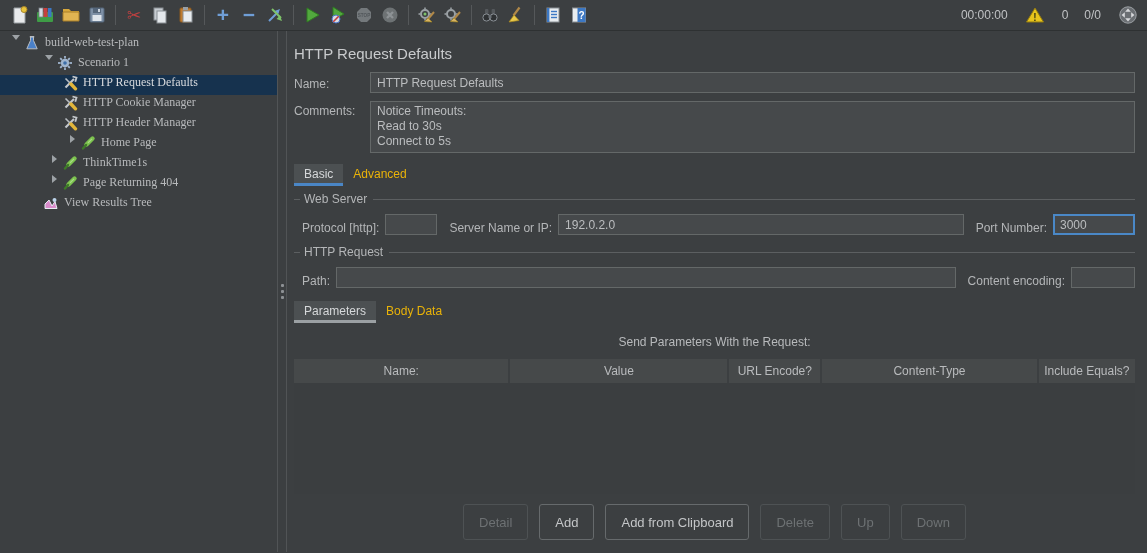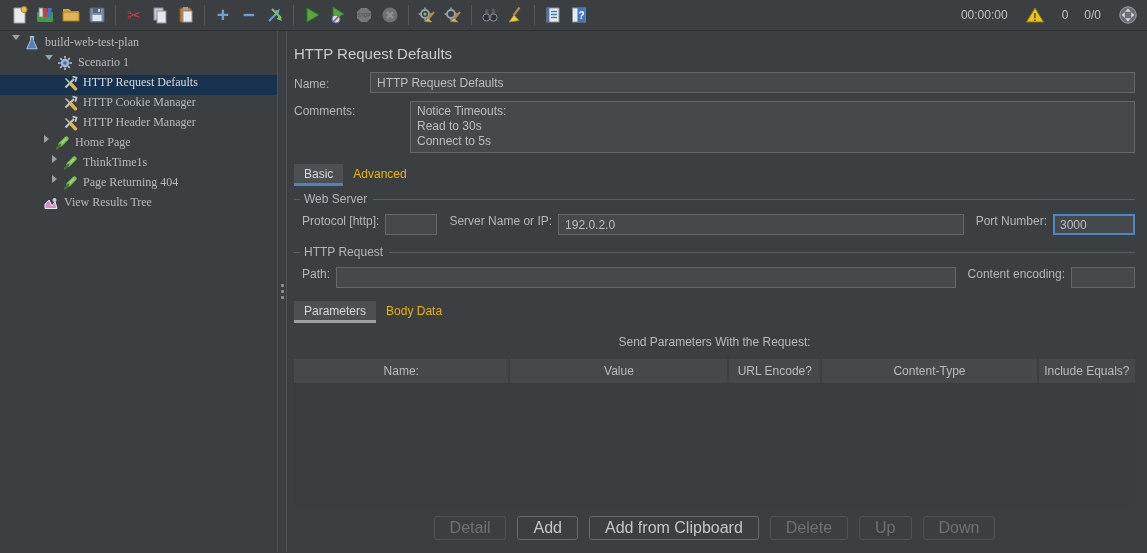--- a/index.html
+++ b/index.html
@@ -32,54 +32,54 @@
   .arrow.exp::before { content:""; border-left:4px solid transparent; border-right:4px solid transparent;
     border-top:5px solid #9da2a6; }
   .arrow.col::before { content:""; border-top:4px solid transparent; border-bottom:4px solid transparent;
     border-left:5px solid #9da2a6; }
   .ticon { width:16px; height:16px; flex:none; display:flex; align-items:center; justify-content:center; }
 
   
   .main { flex:1; display:flex; flex-direction:column; padding:0 12px 12px 7px; overflow:hidden; }
   .page-title { font-size:15px; color:#c9cbcd; margin-top:14px; }
   .frow { display:flex; align-items:center; margin-top:10px; }
-  .frow.top { align-items:flex-start;gap:40px; }
+  .frow.top { align-items:flex-start; }
   .flabel { width:76px; flex:none; color:#b4b6b8; padding-top:3px; }
   input.fld, .area { background:#46494b; border:1px solid #646868; color:#bbbdbf;
     font-family:"Liberation Sans", sans-serif; font-size:12px; padding:2px 6px; outline:none; }
   input.fld { height:21px; }
   input.flex { flex:1; min-width:0; }
   .area { flex:1; height:52px; line-height:15px; white-space:pre-line; resize:none; overflow:hidden; }
   input.focused { border:2px solid #4a88c7; padding:1px 5px; }
 
   .tabs { display:flex; margin-top:11px; }
   .tab { padding:3px 10px 5px; position:relative; color:#eab308; cursor:default; }
   .tab.on { background:#4c5052; color:#d6d8da; }
   .tab.on::after { content:""; position:absolute; left:0; right:0; bottom:0; height:3px; }
   .tab.on.blue::after { background:#4a86c6; }
   .tab.on.grey::after { background:#9ba0a3; }
 
   .group-legend { display:flex; align-items:center; margin-top:6px; color:#b4b6b8; }
   .group-legend .dash { width:6px; height:1px; background:#5c5f61; margin-right:4px; }
   .group-legend .line { flex:1; height:1px; background:#5c5f61; margin-left:6px; }
-  .grow { display:flex; align-items:flex-start; margin-top:8px; padding-left:8px; gap:6px; }
+  .grow { display:flex; align-items:flex-end; margin-top:8px; padding-left:8px; gap:6px; }
   .grow label { color:#b4b6b8; flex:none; }
   .w-proto { width:52px; } .w-port { width:82px; } .w-enc { width:64px; }
 
   .tbl-caption { text-align:center; margin-top:12px; color:#b8babc; }
   .tbl-head { display:flex; margin-top:10px; gap:2px; }
   .th { background:#46494a; height:24px; display:flex; align-items:center; justify-content:center;
     color:#b9bbbd; }
   .th.c0 { width:25.5%; } .th.c1 { width:25.8%; } .th.c2 { width:10.8%; }
   .th.c3 { width:25.5%; } .th.c4 { flex:1; }
   .tbl-body { flex:1; background:#3b3e40; }
 
   .btn-row { display:flex; justify-content:center; gap:11px; margin-top:auto; padding-top:10px; }
   button.btn { background:transparent; border:1px solid #666a6c; border-radius:3px; color:#c4c6c8;
-    font-family:"Liberation Sans", sans-serif; font-size:16px; height:24px; padding:0 15px; }
+    font-family:"Liberation Sans", sans-serif; font-size:13px; height:36px; padding:0 15px; }
   button.btn:disabled { border-color:#4e5254; color:#6d7173; }
 </style>
 </head>
 <body>
 
 <div class="toolbar">
   <span class="tb-icon">
       <svg width="20" height="20" viewBox="0 0 20 20">
         <path d="M5 3h8l3 3v12H5z" fill="#e8eaec" stroke="#9aa0a4"></path>
         <circle cx="15" cy="4.5" r="3" fill="#e8c43c" stroke="#a8862a"></circle>
@@ -311,21 +311,21 @@
           <svg width="16" height="16" viewBox="0 0 16 16">
             <line x1="3.5" y1="12.5" x2="12" y2="4" stroke="#c3c7cb" stroke-width="2.2"></line>
             <path d="M10.5 1.5 l4 1.2 -1.2 4" fill="none" stroke="#c3c7cb" stroke-width="1.8"></path>
             <line x1="3.5" y1="3.5" x2="9" y2="9" stroke="#b9bec2" stroke-width="1.6"></line>
             <line x1="9" y1="9" x2="13.5" y2="13.8" stroke="#e2b63a" stroke-width="3.4" stroke-linecap="round"></line>
           </svg>
         </span>
       <span class="tlabel">HTTP Header Manager</span>
     </div>
 
-    <div class="trow" style="padding-left:38px">
+    <div class="trow" style="padding-left:64px">
       <span class="arrow col"></span>
       <span class="ticon">
           <svg width="16" height="16" viewBox="0 0 16 16">
             <line x1="12.5" y1="3.5" x2="6.5" y2="9.5" stroke="#7cc24e" stroke-width="4.4" stroke-linecap="round"></line>
             <line x1="6" y1="10" x2="3" y2="13.5" stroke="#3e7a28" stroke-width="2.4" stroke-linecap="round"></line>
             <line x1="12" y1="3.8" x2="8" y2="7.8" stroke="#aadd88" stroke-width="1.2"></line>
           </svg>
         </span>
       <span class="tlabel">Home Page</span>
     </div>

